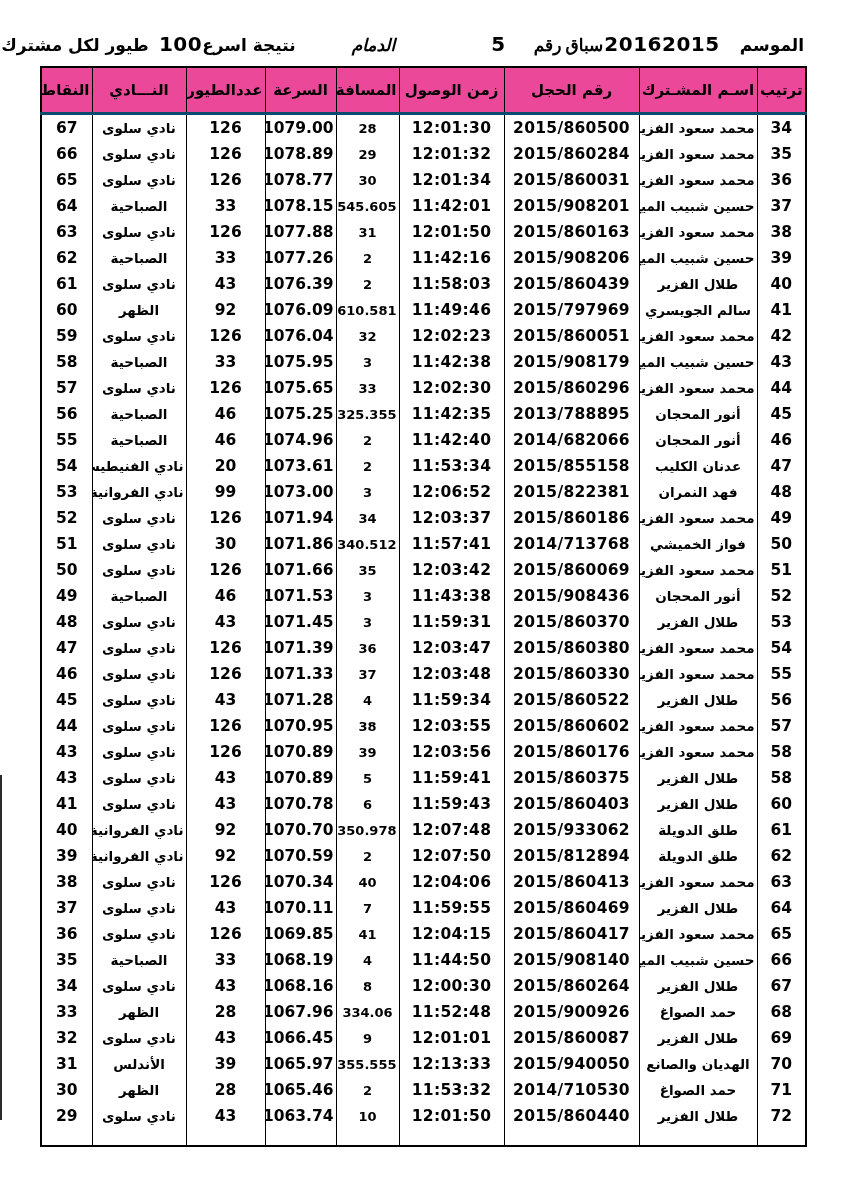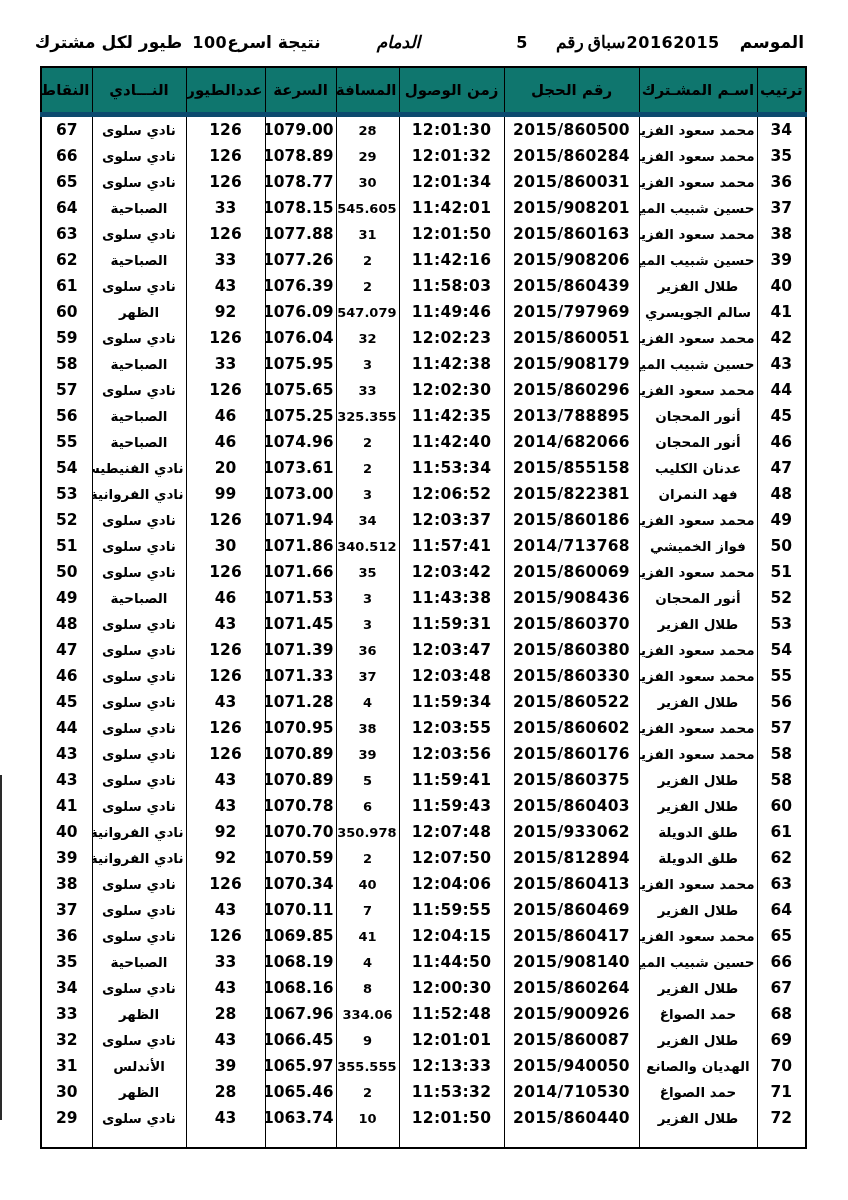--- a/index.html
+++ b/index.html
@@ -16,21 +16,21 @@
   .title-line {
     position: absolute;
     top: 32px; right: 44px; left: 50px;
     direction: rtl;
     display: flex;
     align-items: baseline;
     white-space: nowrap;
     font-weight: bold;
     font-size: 17px;
   }
-  .title-line .num { font-size: 16px; letter-spacing: 0.5px; }
+  .title-line .num { font-size: 20px; letter-spacing: 0.5px; }
   .seg-season      { margin-left: 20px;  }
   .seg-season-val  { margin-left: 1px; }
   .seg-race        { margin-left: 28px; font-family: Liberation Serif, serif; }
   .seg-race-num    { margin-left: 96px; }
   .seg-city        { margin-left: 56px; font-style: italic; }
   .seg-result      { }
   .seg-count       { margin-left: 10px; }
   .seg-unit        { margin-left: 7px;  }
 
   
@@ -46,22 +46,22 @@
   .results th, .results td {
     border-inline-start: 1px solid #000;
     padding: 0 2px;
     text-align: center;
     vertical-align: middle;
     overflow: hidden;
     white-space: nowrap;
     font-weight: bold;
   }
   .results thead th {
-    background: #0f766e;
-    border-bottom: 5px solid #0c4a6e;
+    background: #ec4899;
+    border-bottom: 3px solid #0c4a6e;
     height: 44px;
     font-size: 15px;
   }
   .results tbody td { height: 26px; font-size: 15.5px; }
   .results td.col-name, .results td.col-club { font-size: 13.5px; }
   .results td.col-distance { font-size: 13px; }
   .results td.col-ring, .results td.col-arrival { font-size: 15.5px; letter-spacing: 0.3px; }
   .results tr.spacer td { height: 16px; }
 
   
@@ -188,21 +188,21 @@
         <td class="col-speed">1076.39</td>
         <td class="col-birds">43</td>
         <td class="col-club">نادي سلوى</td>
         <td class="col-points">61</td>
       </tr>
       <tr>
         <td class="col-rank">41</td>
         <td class="col-name">سالم الجويسري</td>
         <td class="col-ring">2015/797969</td>
         <td class="col-arrival">11:49:46</td>
-        <td class="col-distance">547.079</td>
+        <td class="col-distance">610.581</td>
         <td class="col-speed">1076.09</td>
         <td class="col-birds">92</td>
         <td class="col-club">الظهر</td>
         <td class="col-points">60</td>
       </tr>
       <tr>
         <td class="col-rank">42</td>
         <td class="col-name">محمد سعود الفزير</td>
         <td class="col-ring">2015/860051</td>
         <td class="col-arrival">12:02:23</td>

